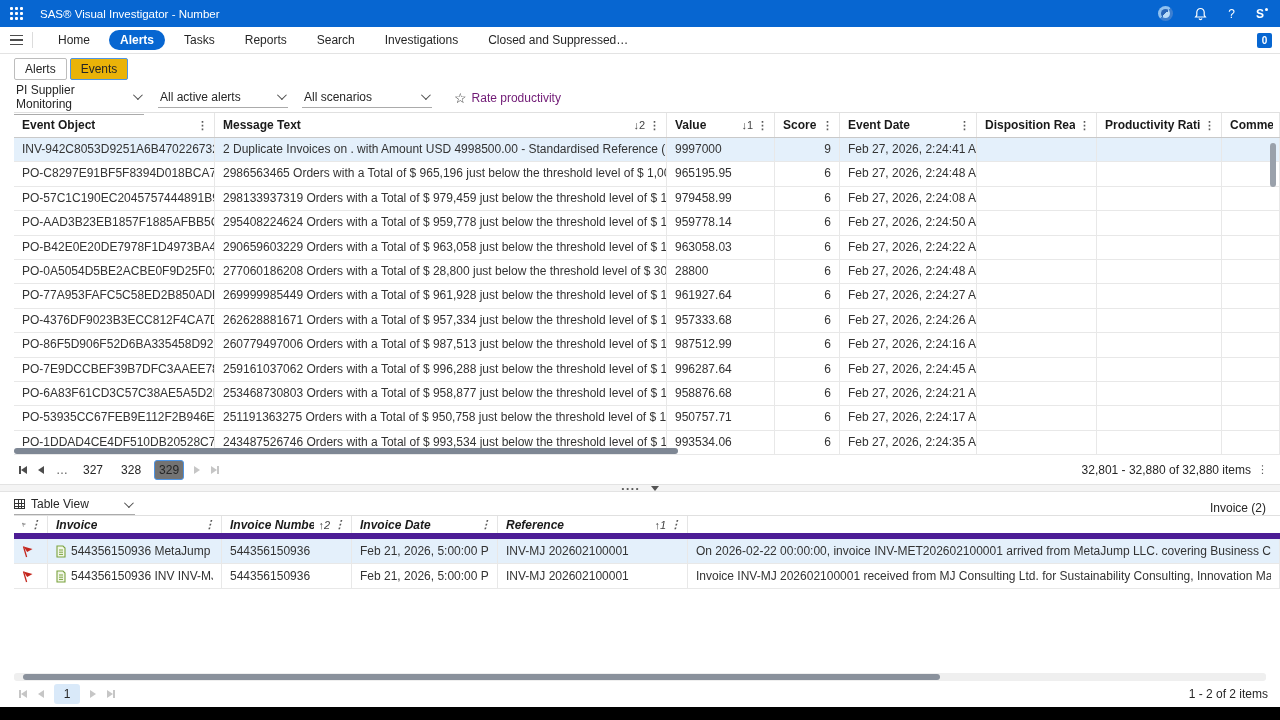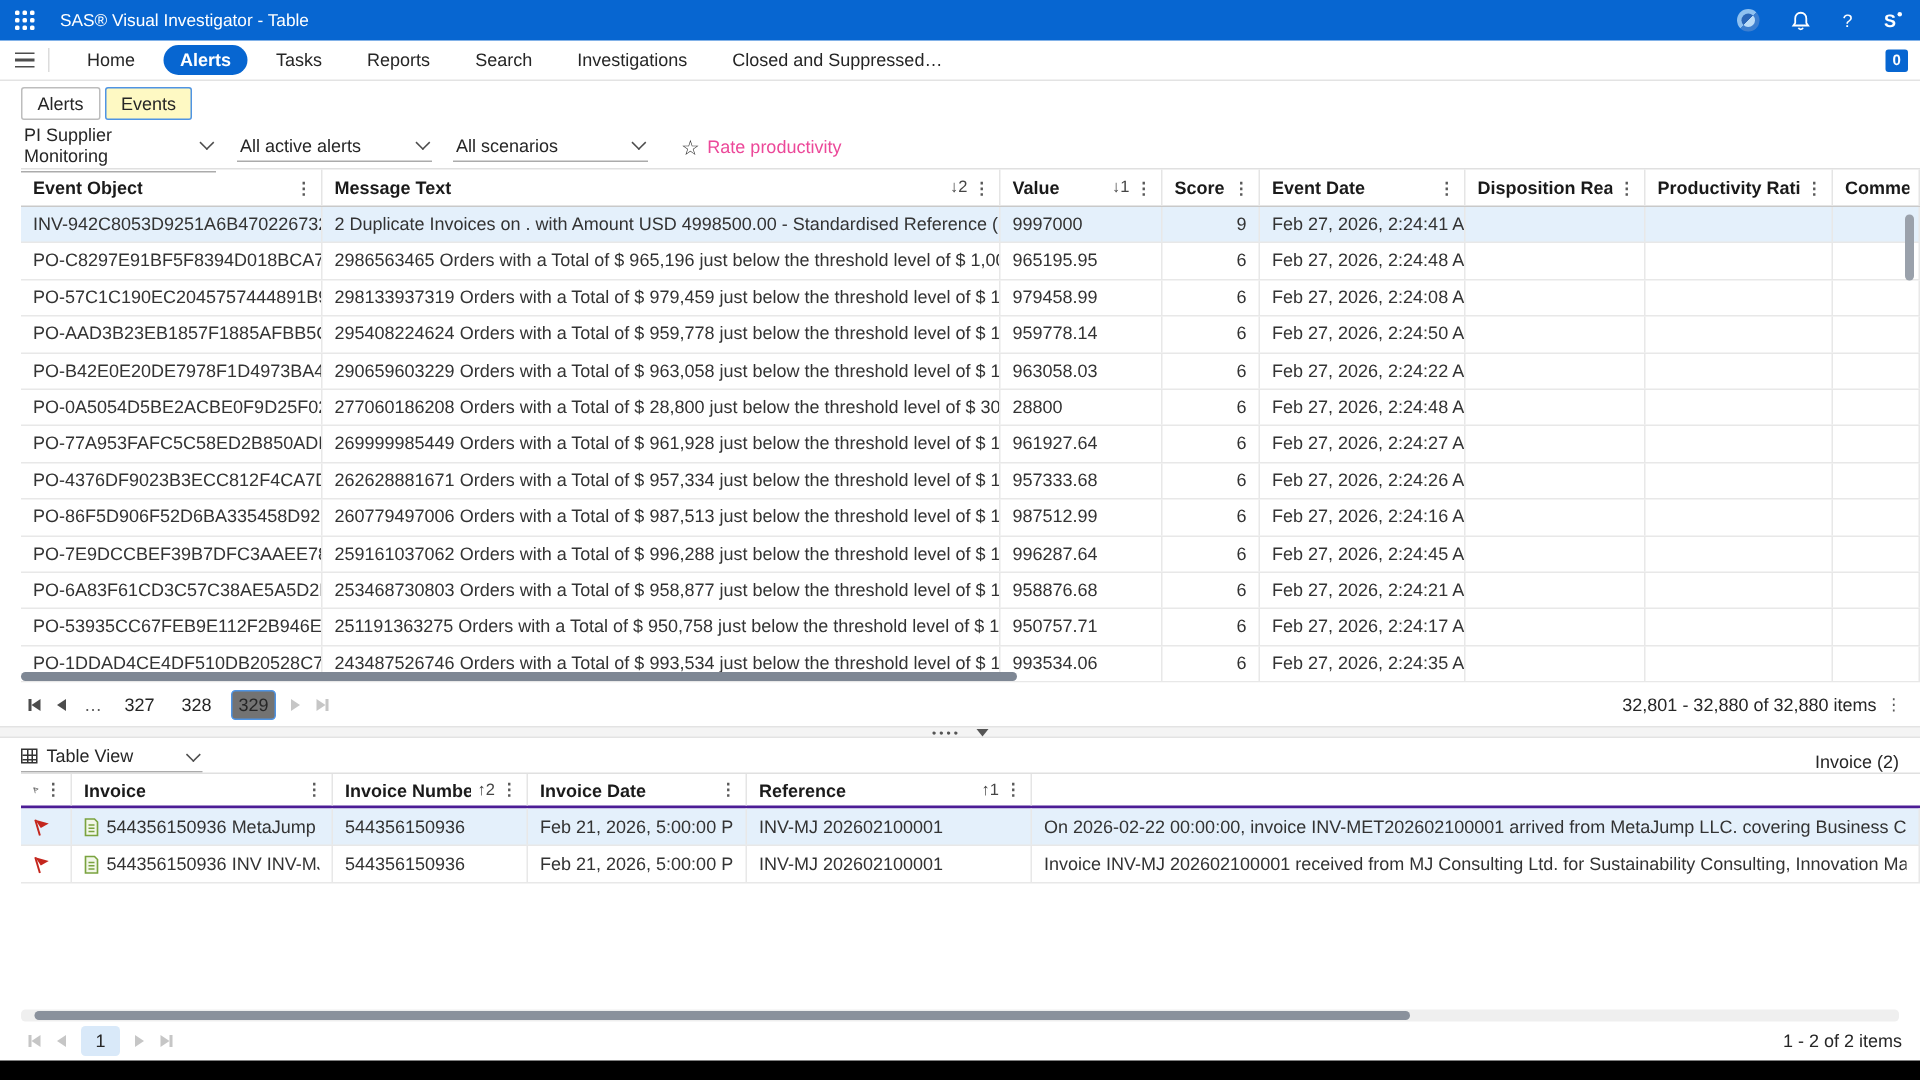--- a/index.html
+++ b/index.html
@@ -36,29 +36,29 @@
   .nav-item { padding:3px 11px; color:#262626; cursor:pointer; white-space:nowrap; border-radius:12px; }
   .nav-item.selected { background:#0766D1; color:#fff; font-weight:bold; }
   .nav-right { margin-left:auto; }
   .nav-badge { min-width:15px; height:15px; background:#0766D1; color:#fff; font-size:10px;
     font-weight:bold; border-radius:2px; display:flex; align-items:center; justify-content:center; padding:0 3px; }
 
   
   .tabsrow { height:29px; display:flex; align-items:center; gap:3px; padding-left:14px; flex:0 0 auto; }
   .vtab { padding:3px 10px; border:1px solid #BDBDBD; border-radius:2px; background:#fff;
     color:#262626; cursor:pointer; }
-  .vtab.selected { border-color:#4F94E3; background:#fef9c3; }
+  .vtab.selected { border-color:#4F94E3; background:#eab308; }
 
   
   .filterrow { height:29px; display:flex; align-items:center; padding-left:14px; gap:14px; flex:0 0 auto; }
   .fselect { width:130px; display:flex; align-items:center; justify-content:space-between;
     border-bottom:1px solid #ABABAB; padding:2px 4px 3px 2px; cursor:pointer; color:#262626; }
   .chev { width:7px; height:7px; border-right:1.4px solid #4D4D4D; border-bottom:1.4px solid #4D4D4D;
     transform:rotate(45deg) translateY(-2px); flex:0 0 auto; }
-  .ratebtn { display:flex; align-items:center; gap:5px; margin-left:8px; cursor:pointer; color:#ec4899; }
+  .ratebtn { display:flex; align-items:center; gap:5px; margin-left:8px; cursor:pointer; color:#701a75; }
   .star::before { content:"\2606"; font-size:14px; color:#333; }
 
   
   :root { --ecols:201px 452px 108px 65px 137px 120px 125px minmax(40px,1fr);
           --dcols:34px 174px 130px 146px 190px minmax(40px,1fr); }
   .etable { margin-left:14px; position:relative; flex:0 0 auto; border-top:1px solid #E0E0E0; }
   .ehead { display:grid; grid-template-columns:var(--ecols); height:25px; border-bottom:1px solid #C9C9C9; }
   .hc { display:flex; align-items:center; padding:0 6px 0 8px; border-right:1px solid #E5E5E5;
     font-weight:bold; color:#1A1A1A; white-space:nowrap; overflow:hidden; gap:4px; }
   .hc .hlabel { overflow:hidden; text-overflow:clip; }
@@ -110,22 +110,22 @@
   .viewselect { width:121px; display:flex; align-items:center; gap:6px; border-bottom:1px solid #ABABAB;
     padding:2px 4px 3px 0; cursor:pointer; color:#262626; }
   .grid-ic { width:11px; height:10px; border:1px solid #333; position:relative; flex:0 0 auto; }
   .grid-ic::before { content:""; position:absolute; left:3px; top:0; bottom:0; width:1px; background:#333;
     box-shadow:3px 0 0 #333; }
   .grid-ic::after { content:""; position:absolute; top:2.5px; left:0; right:0; height:1px; background:#333;
     box-shadow:0 3px 0 #333; }
   .viewselect .vlabel { flex:1; }
   .dtab { margin-left:auto; color:#262626; cursor:pointer; }
   .dtable { margin-left:14px; flex:0 0 auto; }
-  .dhead { display:grid; grid-template-columns:var(--dcols); height:24px; border-bottom:2px solid #4c1d95;
-    border-top:1px solid #E0E0E0; }
+  .dhead { display:grid; grid-template-columns:var(--dcols); height:24px; border-bottom:6px solid #4c1d95;
+    border-top:1px solid #E0E0E0;font-style:italic; }
   .drow { display:grid; grid-template-columns:var(--dcols); height:25px; border-bottom:1px solid #E8E8E8; cursor:pointer; }
   .drow.selected { background:#E4F0FB; }
   .dc { padding:0 8px; line-height:24px; white-space:nowrap; overflow:hidden; border-right:1px solid #E8E8E8;
     display:flex; align-items:center; gap:5px; }
   .dc .txt { overflow:hidden; white-space:nowrap; }
   .flag-red { flex:0 0 auto; }
   .doc-ic { flex:0 0 auto; }
   .dspacer { flex:1 1 auto; }
   .dscroll { height:8px; position:relative; flex:0 0 auto; margin:0 14px; background:#EFEFEF; border-radius:3px; }
   .dscroll .thumb { position:absolute; left:9px; top:1px; height:6px; width:917px; background:#8A919C;
@@ -147,21 +147,21 @@
           <i></i>
           <i></i>
           <i></i>
           <i></i>
           <i></i>
           <i></i>
           <i></i>
           <i></i>
       </div>
       <div class="apptitle">
-        <span class="t-bold">SAS® Visual Investigator</span><span> - Table</span>
+        <span class="t-bold">SAS® Visual Investigator</span><span> - Number</span>
       </div>
     </div>
     <div class="appbar-right">
       <span class="abicon">
           <span class="globe"></span>
         </span>
       <span class="abicon">
         <svg width="13" height="14" viewBox="0 0 13 14">
             <path d="M6.5 1.5c-2.2 0-3.7 1.6-3.7 3.8v3L1.6 10h9.8l-1.2-1.7v-3c0-2.2-1.5-3.8-3.7-3.8z" fill="none" stroke="#fff" stroke-width="1.2"></path>
             <path d="M5 11.5a1.6 1.6 0 0 0 3 0" fill="none" stroke="#fff" stroke-width="1.2"></path>

